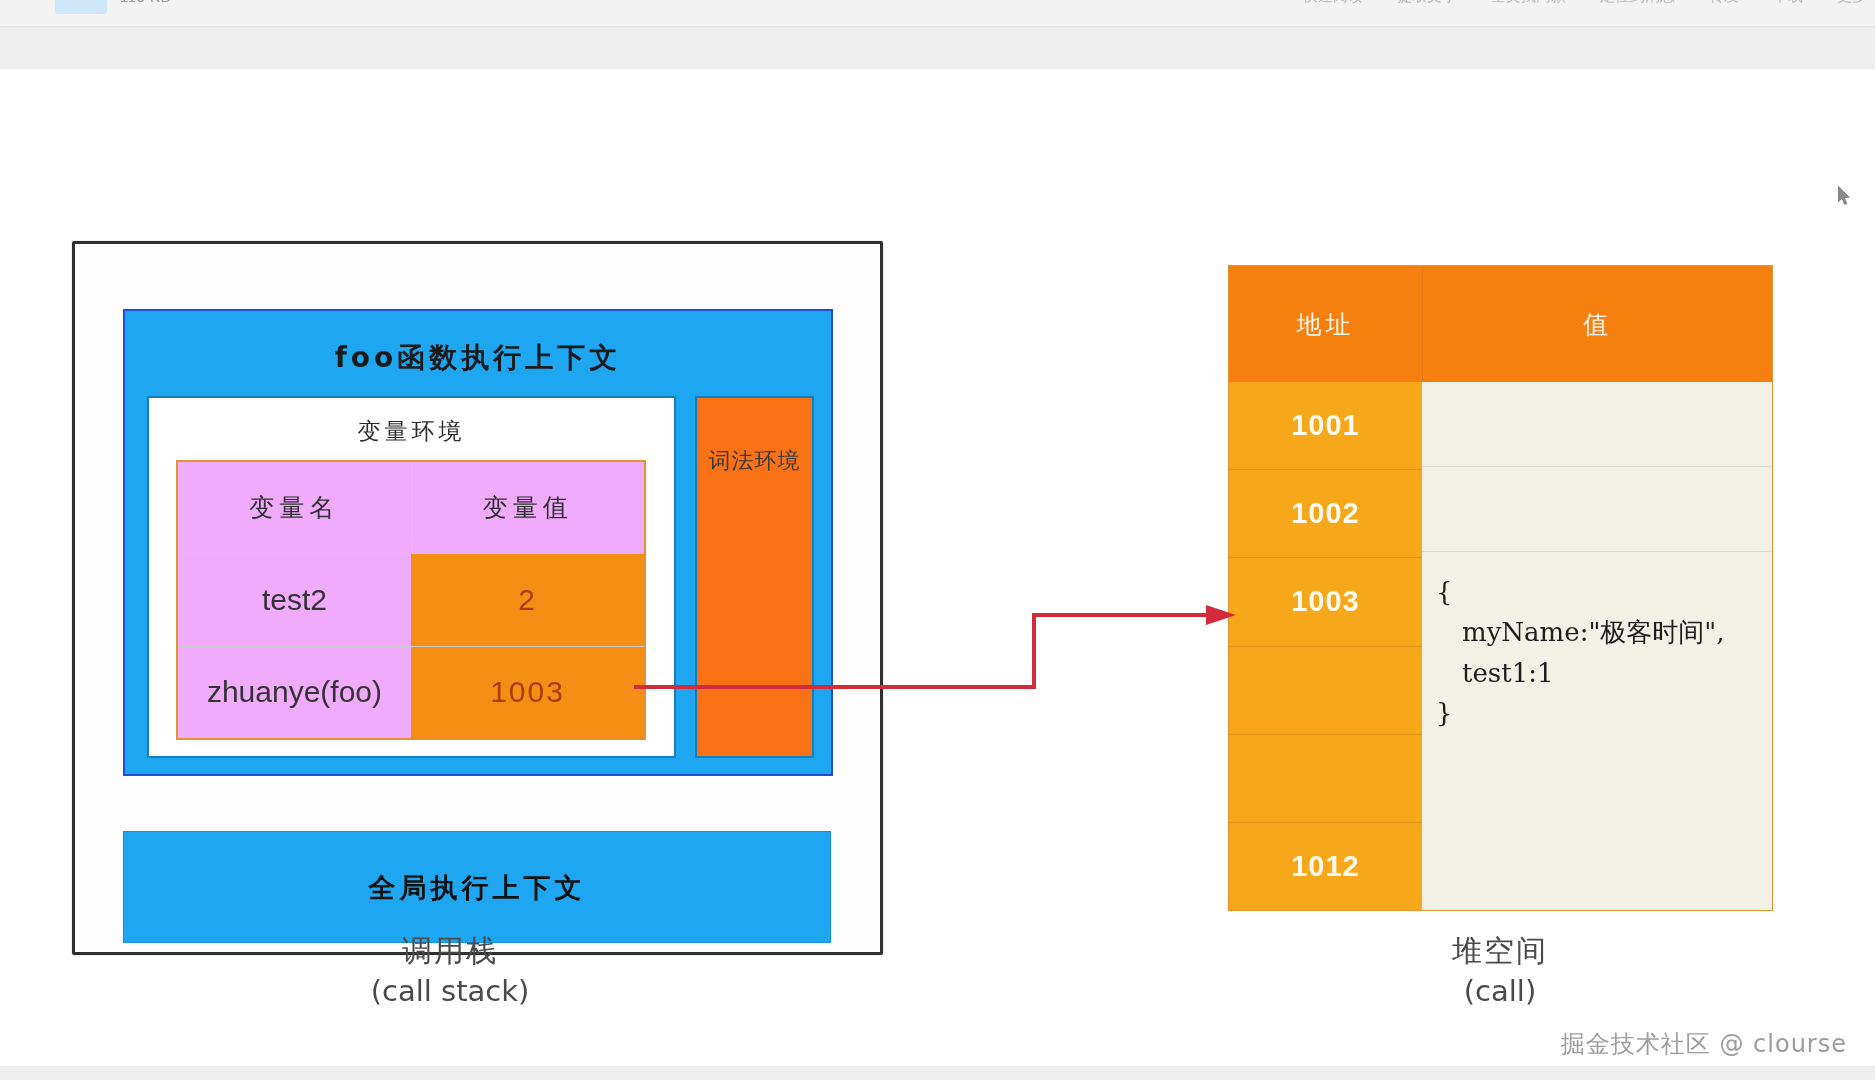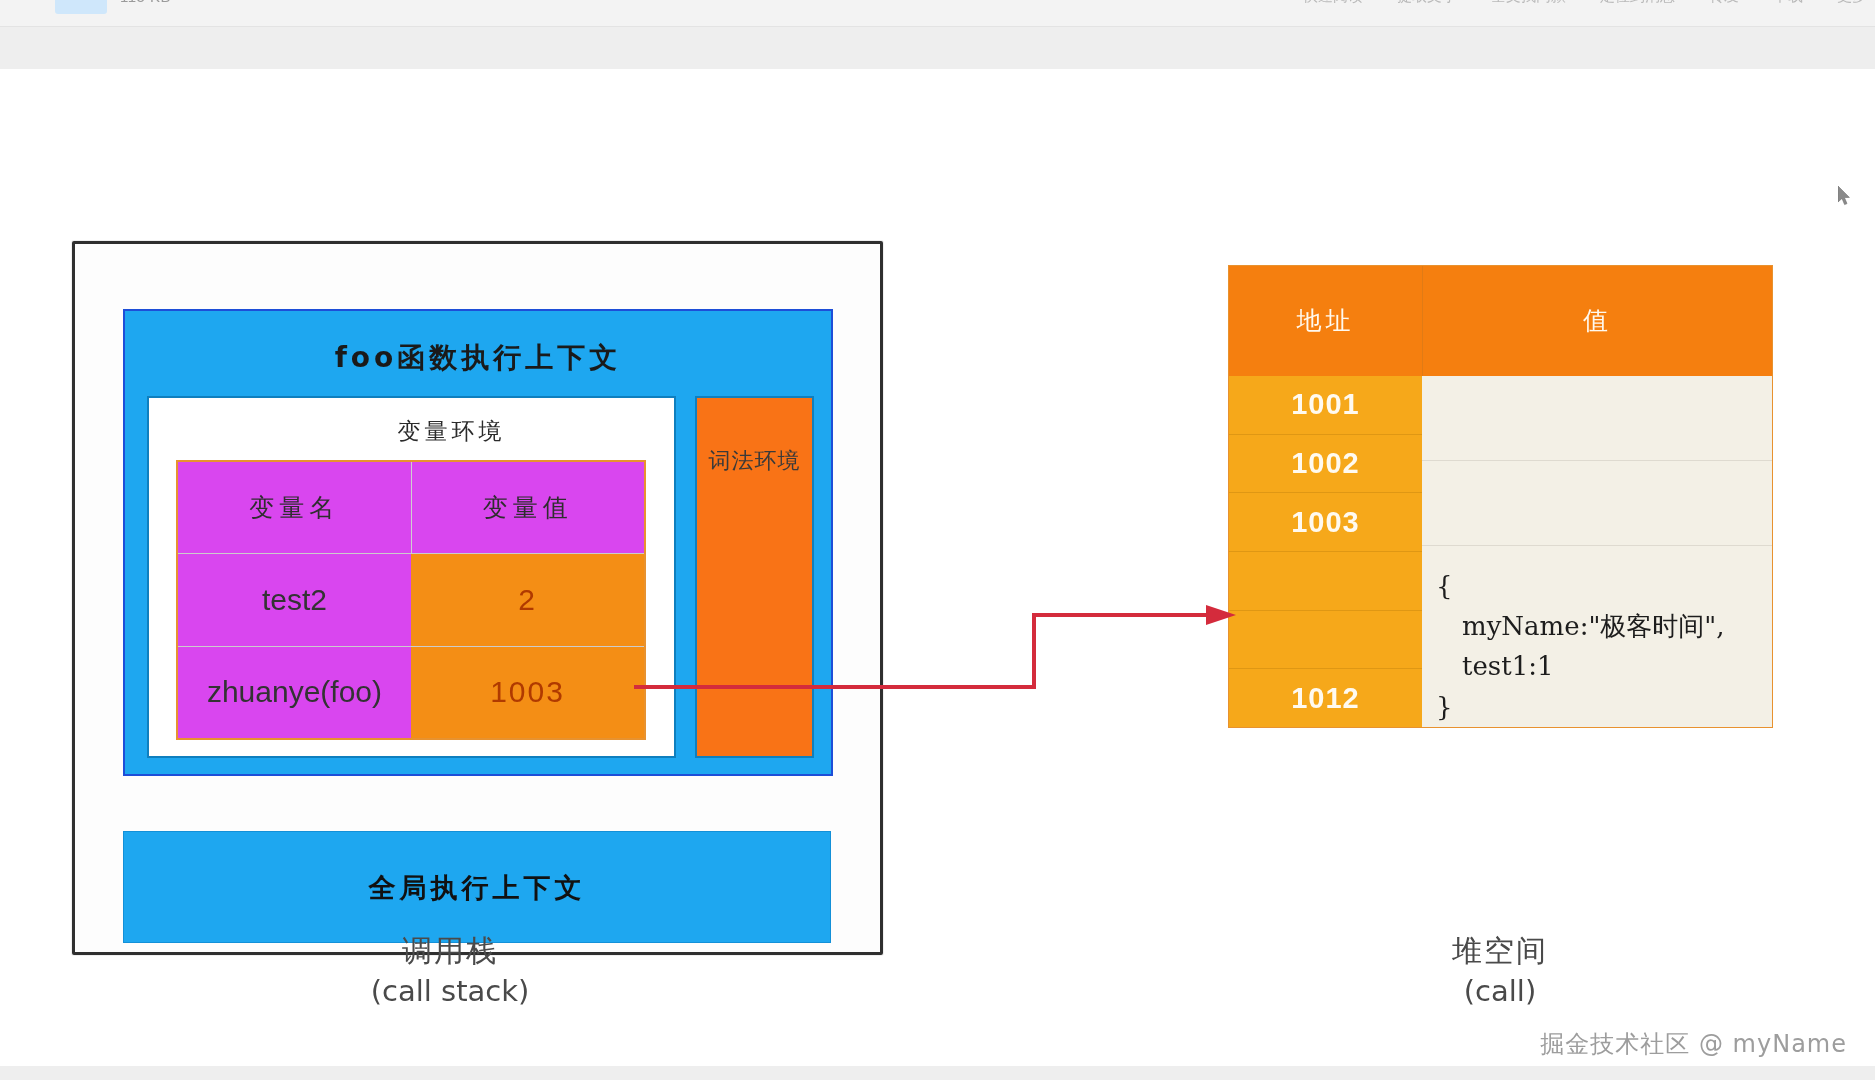--- a/index.html
+++ b/index.html
@@ -74,21 +74,20 @@
     font-family:"DejaVu Sans",sans-serif;
   }
   .var-env{
     position:absolute;left:22px;top:85px;width:525px;height:358px;
     background:#ffffff;border:2px solid #0f7fbe;
   }
   .var-env-title{
     position:absolute;left:0;top:18px;width:525px;text-align:center;
     font-size:23px;color:#2b2b2b;letter-spacing:4px;
     font-family:"DejaVu Sans",sans-serif;
-    margin-left:40px;
   }
   .lex-env{
     position:absolute;left:570px;top:85px;width:115px;height:358px;
     background:#f97316;border:2px solid #0f7fbe;
   }
   .lex-env-title{
     position:absolute;left:0;top:48px;width:115px;text-align:center;
     font-size:22px;color:#3a3a3a;letter-spacing:1px;
     font-family:"DejaVu Sans",sans-serif;
   }
@@ -97,21 +96,21 @@
     position:absolute;left:27px;top:62px;width:470px;height:280px;
     border:2px solid #e8922f;
     box-sizing:border-box;
     display:flex;flex-direction:column;
   }
   .var-row{display:flex;flex:1 1 0;}
   .var-cell{
     flex:1 1 0;display:flex;align-items:center;justify-content:center;
     font-size:27px;color:#2e2e2e;
     box-sizing:border-box;
-    background:#d946ef;
+    background:#f0abfc;
   }
   .var-row.header .var-cell{
     font-size:25px;letter-spacing:5px;
     font-family:"DejaVu Sans",sans-serif;
   }
   .var-row.header .var-cell.right{border-left:1px solid #cfcfcf;}
   .var-row.data{border-top:1px solid #cccccc;}
   .var-cell.val{
     background:#f48e15;color:#b03a00;
     justify-content:center;
@@ -135,21 +134,21 @@
   .caption{
     position:absolute;text-align:center;
     color:#4a4a4a;
     font-family:"DejaVu Sans",sans-serif;
   }
   .caption .cn{display:block;font-size:30px;letter-spacing:2px;line-height:1.35;}
   .caption .en{display:block;font-size:29px;line-height:1.35;}
 
   
   #heap-table{
-    position:absolute;left:1228px;top:196px;width:545px;height:463px;
+    position:absolute;left:1228px;top:196px;width:545px;height:646px;
     border:1px solid #e8922f;
     box-sizing:border-box;
     display:flex;flex-direction:column;
   }
   .heap-head{display:flex;height:116px;background:#f57f0f;}
   .heap-head .hc{
     display:flex;align-items:center;justify-content:center;
     color:#fff9ef;font-size:25px;letter-spacing:4px;
     font-family:"DejaVu Sans",sans-serif;
   }
@@ -288,13 +287,13 @@
     <polyline points="36,118 434,118 434,46 608,46" fill="none" stroke="#d42b3c" stroke-width="4" stroke-linecap="square" stroke-linejoin="miter"></polyline>
     <polygon points="636,46 606,36 606,56" fill="#d42b3c"></polygon>
   </svg>
 
 </div>
 
 <svg id="mouse-cursor" viewBox="0 0 14 20">
   <polygon points="0,0 0,16 4,12.4 6.6,18.6 9,17.6 6.4,11.6 11.4,11.4" fill="#8a8a8a" stroke="#6e6e6e" stroke-width="0.6"></polygon>
 </svg>
 
-<div id="watermark">掘金技术社区 @ myName</div>
+<div id="watermark">掘金技术社区 @ clourse</div>
 
 </body></html>

